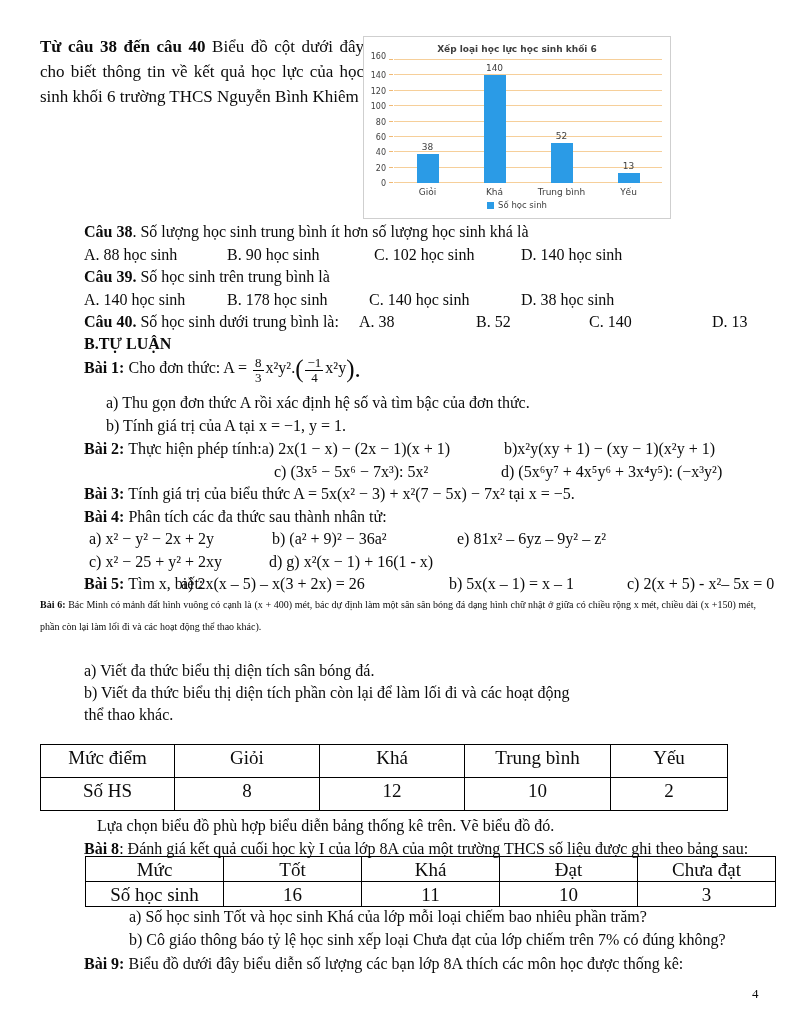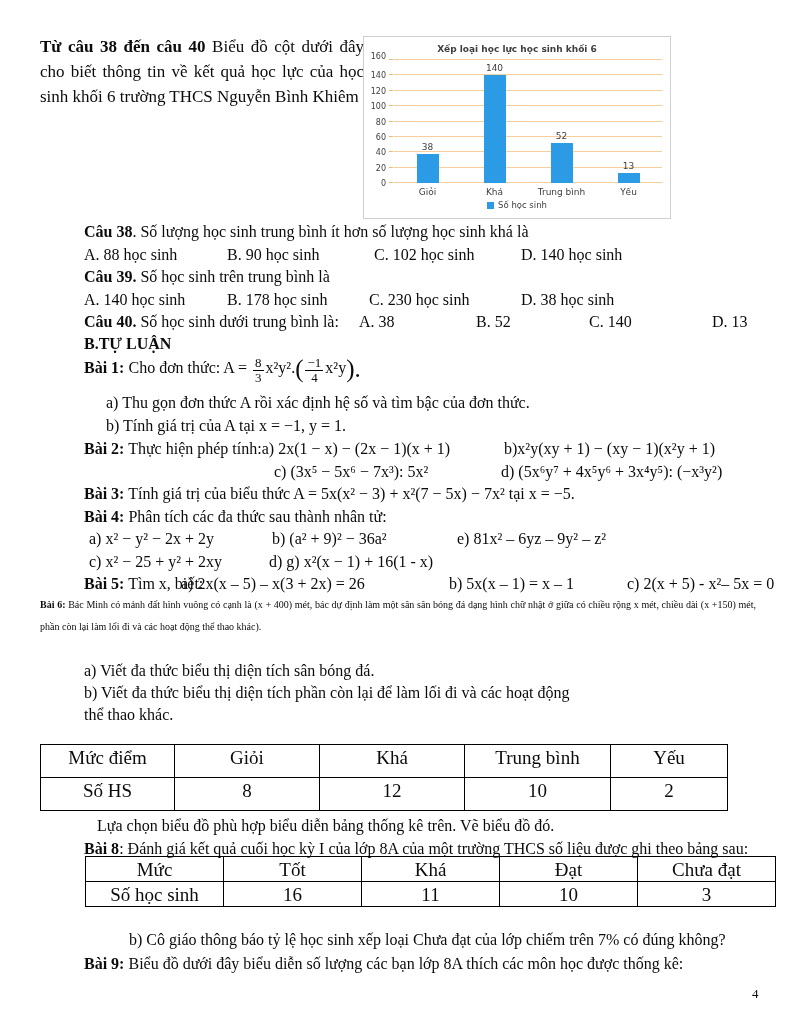--- a/index.html
+++ b/index.html
@@ -109,21 +109,21 @@
     <span class="opt" style="left:330px">C. 102 học sinh</span>
     <span class="opt" style="left:477px">D. 140 học sinh</span>
   </div>
 
   <div class="line" style="top:266px">
     <b>Câu 39.</b><span> Số học sinh trên trung bình là</span>
   </div>
   <div class="line" style="top:289px;left:0;width:792px">
     <span class="opt" style="left:40px">A. 140 học sinh</span>
     <span class="opt" style="left:183px">B. 178 học sinh</span>
-    <span class="opt" style="left:325px">C. 230 học sinh</span>
+    <span class="opt" style="left:325px">C. 140 học sinh</span>
     <span class="opt" style="left:477px">D. 38 học sinh</span>
   </div>
 
   <div class="line" style="top:311px;left:0;width:792px">
     <span style="position:absolute;left:40px;white-space:nowrap">
       <b>Câu 40.</b><span> Số học sinh dưới trung bình là:</span>
     </span>
     <span class="opt" style="left:315px">A. 38</span>
     <span class="opt" style="left:432px">B. 52</span>
     <span class="opt" style="left:545px">C. 140</span>
@@ -233,20 +233,21 @@
     </tr>
     <tr>
       <td>Số học sinh</td>
       <td>16</td>
       <td>11</td>
       <td>10</td>
       <td>3</td>
     </tr>
   </tbody>
     </table>
+  <div class="line" style="top:906px;left:85px">a) Số học sinh Tốt và học sinh Khá của lớp mỗi loại chiếm bao nhiêu phần trăm?</div>
   <div class="line" style="top:929px;left:85px">b) Cô giáo thông báo tỷ lệ học sinh xếp loại Chưa đạt của lớp chiếm trên 7% có đúng không?</div>
 
   <div class="line" style="top:953px">
     <b>Bài 9:</b><span> Biểu đồ dưới đây biểu diễn số lượng các bạn lớp 8A thích các môn học được thống kê:</span>
   </div>
 
   <div class="pagenum">4</div>
 </div>
 
 </body></html>

